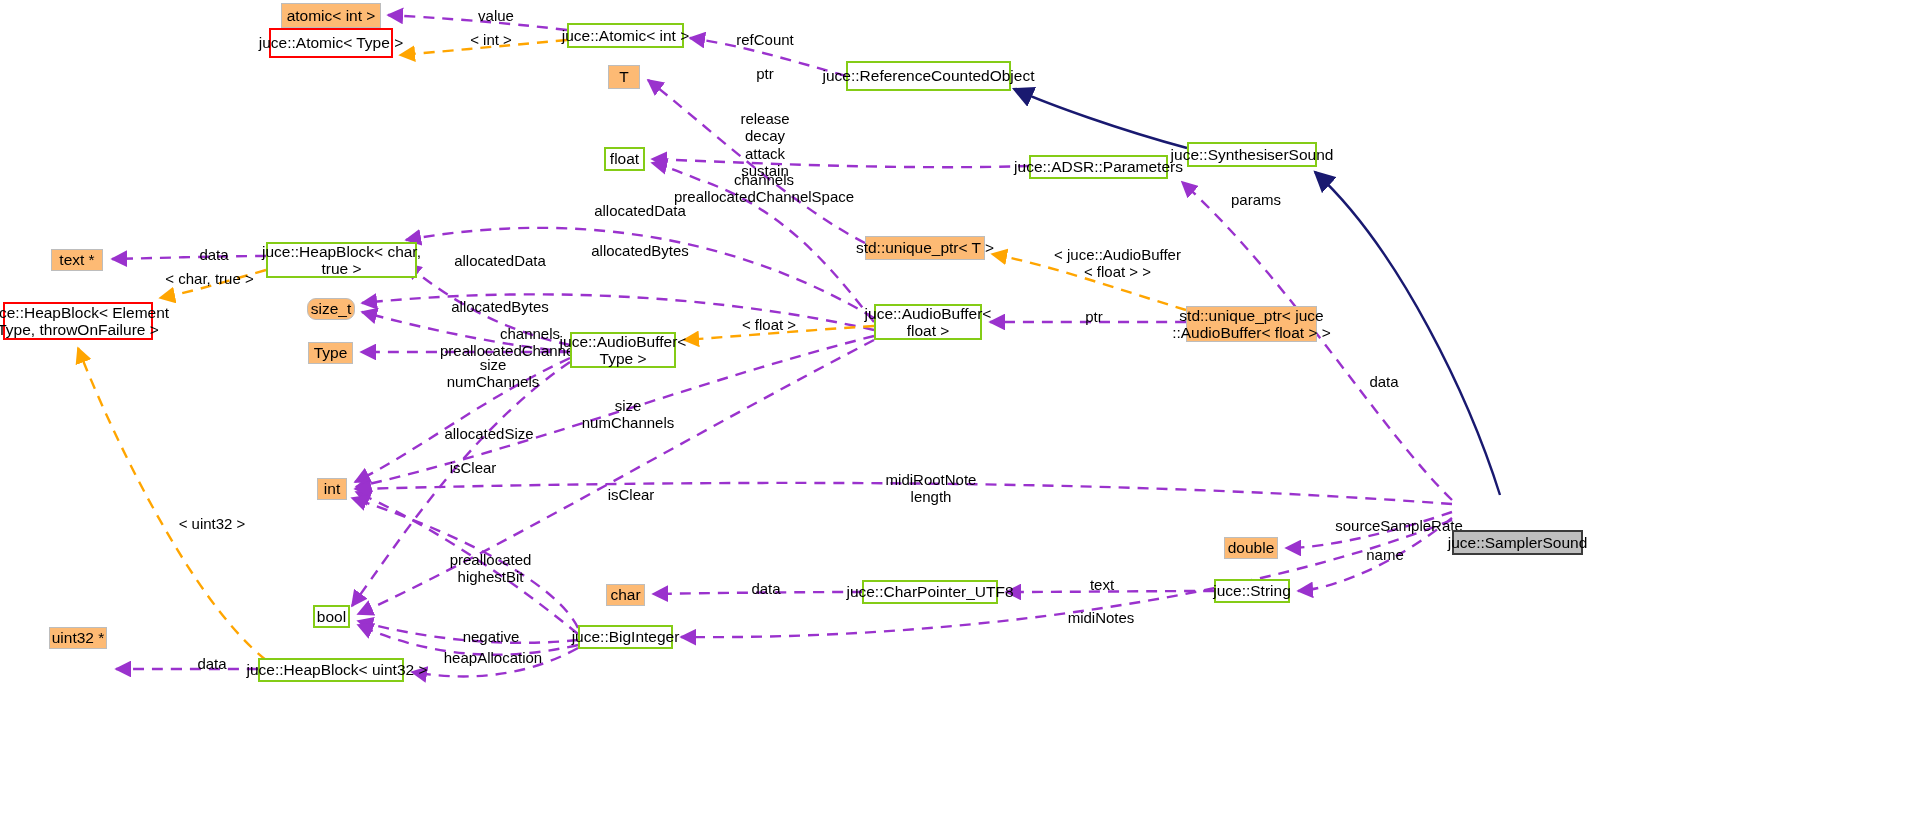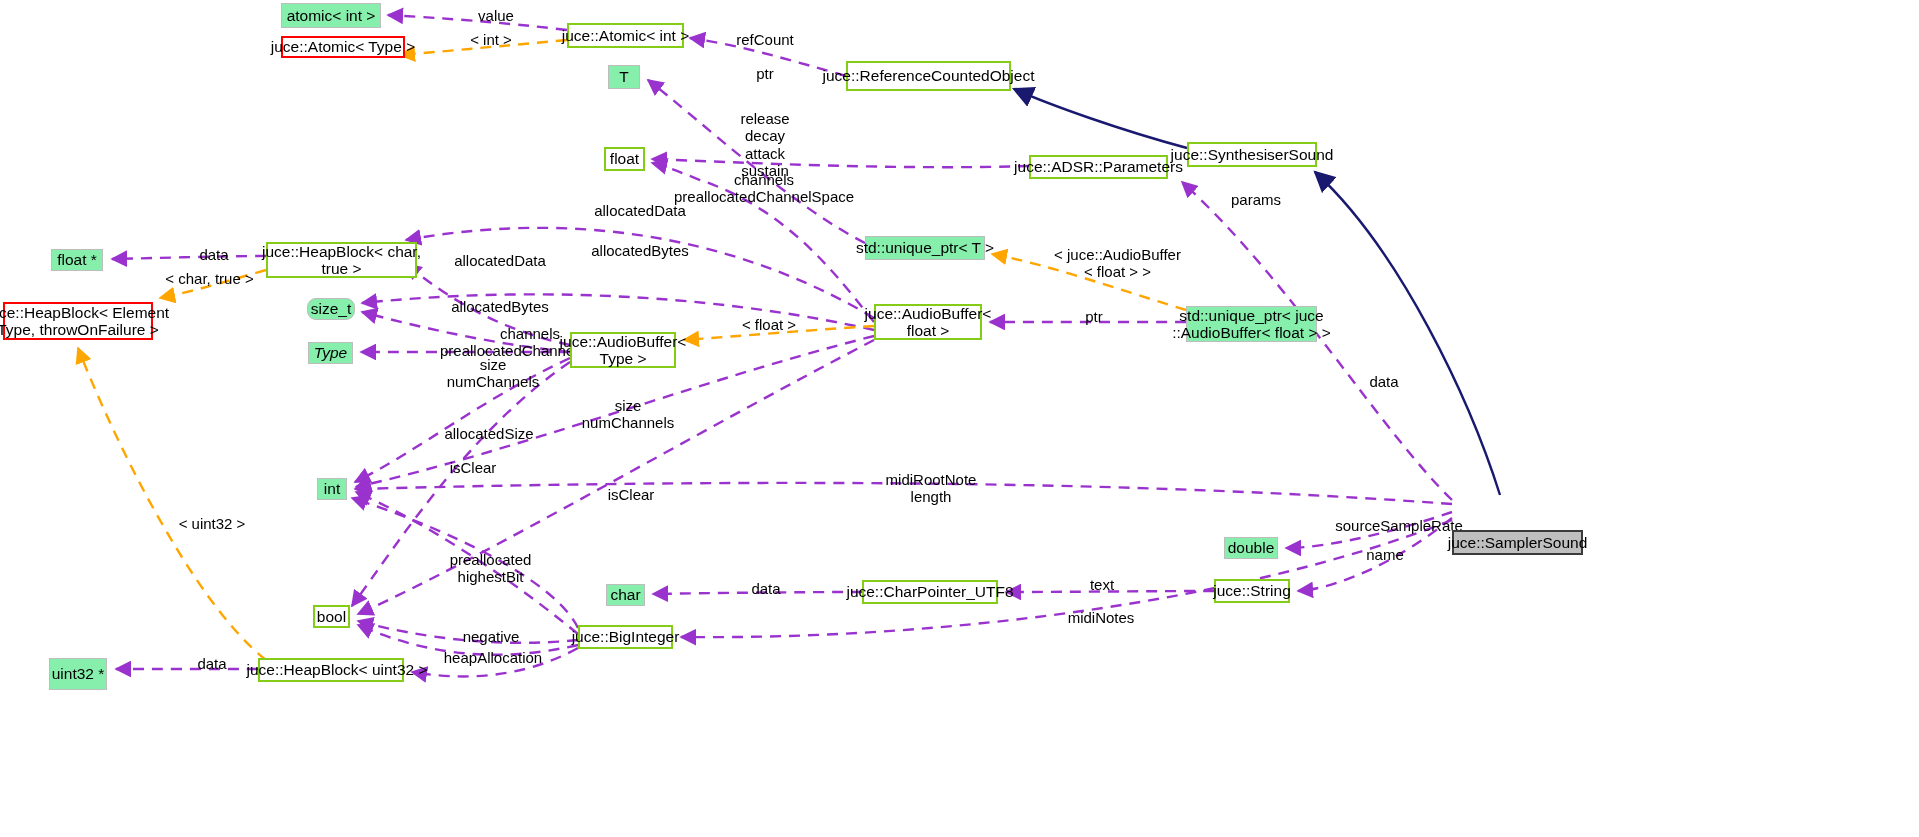--- a/index.html
+++ b/index.html
@@ -16,21 +16,21 @@
     justify-content:center;
     text-align:center;
     line-height:1.12;
     font-size:15.5px;
     color:#000;
     background:#ffffff;
     white-space:pre;
     z-index:5;
   }
   
-  .node.plain{border:1.4px solid #bdbdbd;background:#86efac;}
+  .node.plain{border:1.4px solid #bdbdbd;background:#fdba74;}
   
   .node.cls{border:2px solid #84cc16;background:#fff;}
   
   .node.focus{border:2px solid #3b3b3b;background:#bfbfbf;margin-top:35px;}
   
   .node.redbox{border:2px solid #ff0000;background:#fff;}
 
   .edge-label{
     position:absolute;
     font-size:15px;
@@ -136,50 +136,50 @@
 
     <g fill="none" stroke="#191970" stroke-width="2.4" marker-end="url(#ah-navy)">
 
       <path d="M 1187 148 C 1120 130 1050 105 1014 89"></path>
 
       <path d="M 1500 495 C 1470 400 1400 250 1315 172"></path>
     </g>
   </svg>
 
 <div class="node plain" style="left: 281px; top: 3px; width: 100px; height: 25px;">atomic&lt; int &gt;</div>
-    <div class="node redbox" style="left: 269px; top: 36px; width: 124px; height: 22px; margin-left: 12px;">juce::Atomic&lt; Type &gt;</div>
+    <div class="node redbox" style="left: 269px; top: 28px; width: 124px; height: 30px;">juce::Atomic&lt; Type &gt;</div>
     <div class="node cls" style="left: 567px; top: 23px; width: 117px; height: 25px;">juce::Atomic&lt; int &gt;</div>
     <div class="node plain" style="left: 608px; top: 65px; width: 32px; height: 24px;">T</div>
     <div class="node cls" style="left: 846px; top: 61px; width: 165px; height: 30px;">juce::ReferenceCountedObject</div>
     <div class="node cls" style="left: 1187px; top: 142px; width: 130px; height: 25px;">juce::SynthesiserSound</div>
     <div class="node cls" style="left: 604px; top: 147px; width: 41px; height: 24px;">float</div>
     <div class="node cls" style="left: 1029px; top: 155px; width: 139px; height: 24px;">juce::ADSR::Parameters</div>
-    <div class="node plain" style="left: 51px; top: 249px; width: 52px; height: 22px;">float *</div>
+    <div class="node plain" style="left: 51px; top: 249px; width: 52px; height: 22px;">text *</div>
     <div class="node cls" style="left: 266px; top: 242px; width: 151px; height: 36px;">juce::HeapBlock&lt; char,
 true &gt;</div>
     <div class="node plain" style="left: 865px; top: 236px; width: 120px; height: 24px;">std::unique_ptr&lt; T &gt;</div>
     <div class="node redbox" style="left: 3px; top: 302px; width: 150px; height: 38px;">juce::HeapBlock&lt; Element
 Type, throwOnFailure &gt;</div>
     <div class="node plain" style="left: 307px; top: 298px; width: 48px; height: 22px; border-radius: 9px;">size_t</div>
     <div class="node cls" style="left: 874px; top: 304px; width: 108px; height: 36px;">juce::AudioBuffer&lt;
 float &gt;</div>
     <div class="node plain" style="left: 1186px; top: 306px; width: 131px; height: 36px;">std::unique_ptr&lt; juce
 ::AudioBuffer&lt; float &gt; &gt;</div>
-    <div class="node plain" style="left: 308px; top: 342px; width: 45px; height: 22px; font-style: italic;">Type</div>
+    <div class="node plain" style="left: 308px; top: 342px; width: 45px; height: 22px;">Type</div>
     <div class="node cls" style="left: 570px; top: 332px; width: 106px; height: 36px;">juce::AudioBuffer&lt;
 Type &gt;</div>
     <div class="node plain" style="left: 317px; top: 478px; width: 30px; height: 22px;">int</div>
     <div class="node focus" style="left: 1452px; top: 495px; width: 131px; height: 25px;">juce::SamplerSound</div>
     <div class="node plain" style="left: 1224px; top: 537px; width: 54px; height: 22px;">double</div>
     <div class="node plain" style="left: 606px; top: 584px; width: 39px; height: 22px;">char</div>
     <div class="node cls" style="left: 862px; top: 580px; width: 136px; height: 24px;">juce::CharPointer_UTF8</div>
     <div class="node cls" style="left: 1214px; top: 579px; width: 76px; height: 24px;">juce::String</div>
     <div class="node cls" style="left: 313px; top: 605px; width: 37px; height: 23px;">bool</div>
     <div class="node cls" style="left: 578px; top: 625px; width: 95px; height: 24px;">juce::BigInteger</div>
-    <div class="node plain" style="left: 49px; top: 658px; width: 58px; height: 32px;">uint32 *</div>
+    <div class="node plain" style="left: 49px; top: 627px; width: 58px; height: 22px;">uint32 *</div>
     <div class="node cls" style="left: 258px; top: 658px; width: 146px; height: 24px; padding-left: 12px;">juce::HeapBlock&lt; uint32 &gt;</div>
     <div class="edge-label" style="left: 466px; top: 7px; width: 60px;">value</div>
     <div class="edge-label" style="left: 461px; top: 31px; width: 60px;">&lt; int &gt;</div>
     <div class="edge-label" style="left: 727px; top: 31px; width: 76px;">refCount</div>
     <div class="edge-label" style="left: 750px; top: 65px; width: 30px;">ptr</div>
     <div class="edge-label" style="left: 735px; top: 110px; width: 60px;">release
 decay
 attack
 sustain</div>
     <div class="edge-label" style="left: 674px; top: 171px; width: 180px;">channels

